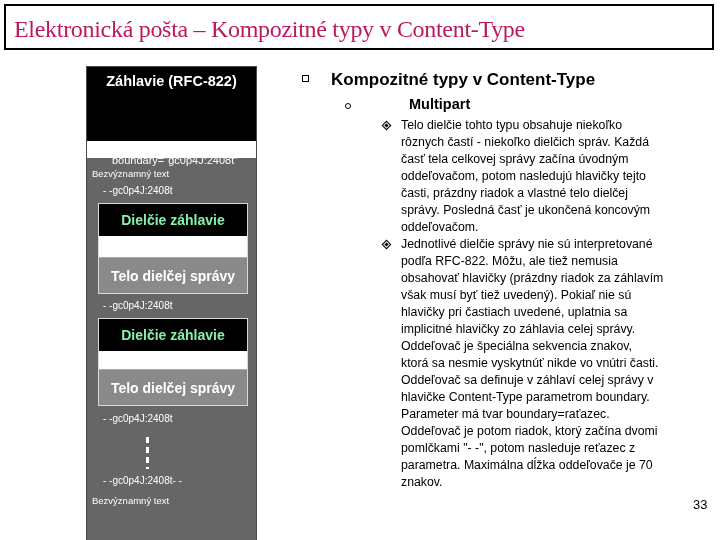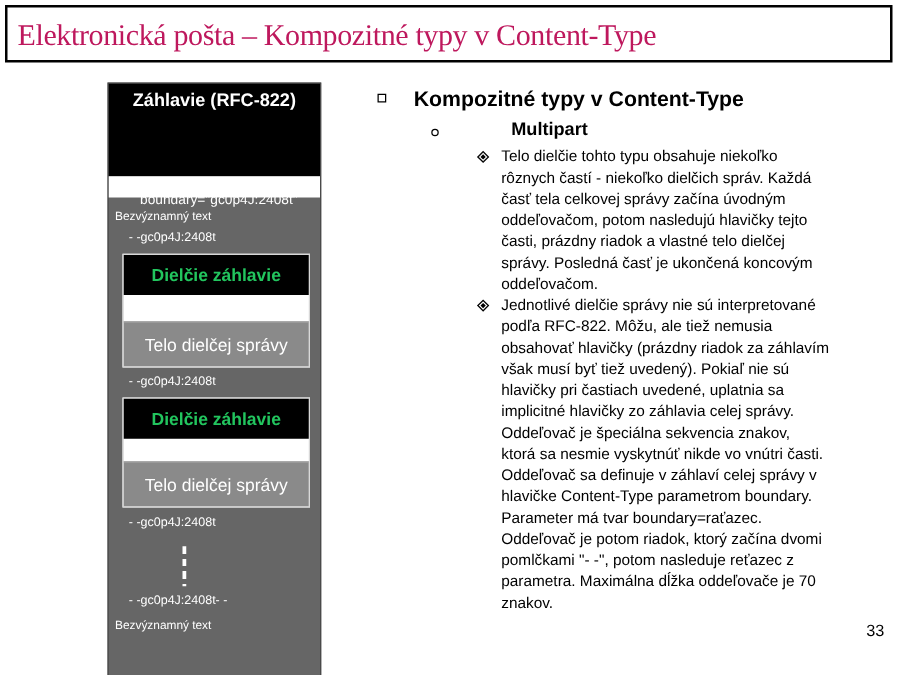--- a/index.html
+++ b/index.html
@@ -40,26 +40,26 @@
       position: absolute; left: 5px; font-size: 9.5px; color: #fff; white-space: nowrap;
     }
     .d-sep {
       position: absolute; left: 16px; font-size: 10px; color: #fff; white-space: nowrap;
     }
     .part {
       position: absolute; left: 11px; width: 150px; height: 90px;
       border: 1px solid #d8d8d8; background: #fff;
     }
     .part-h {
-      position: absolute; left: 0; top: 0; width: 100%; height: 32px; background: #000; color: #22c55e;
+      position: absolute; left: 0; top: 0; width: 100%; height: 32px; background: #000; color: #86efac;
       font-weight: bold; font-size: 14px; text-align: center; line-height: 32px;
     }
     .part-b {
       position: absolute; left: 0; bottom: 0; width: 100%; height: 36px; background: #8a8a8a; color: #fff;
-      font-weight: normal; font-size: 14px; text-align: center; line-height: 36px;
+      font-weight: bold; font-size: 14px; text-align: center; line-height: 36px;
       border-top: 1px solid #aaa;
     }
     .vdots {
       position: absolute; left: 59px; top: 370px; width: 3px; height: 32px;
       background: repeating-linear-gradient(to bottom, #fff 0 6px, transparent 6px 10px);
     }
 
     
     .l1 {
       position: absolute; left: 302px; top: 70px; white-space: nowrap;

